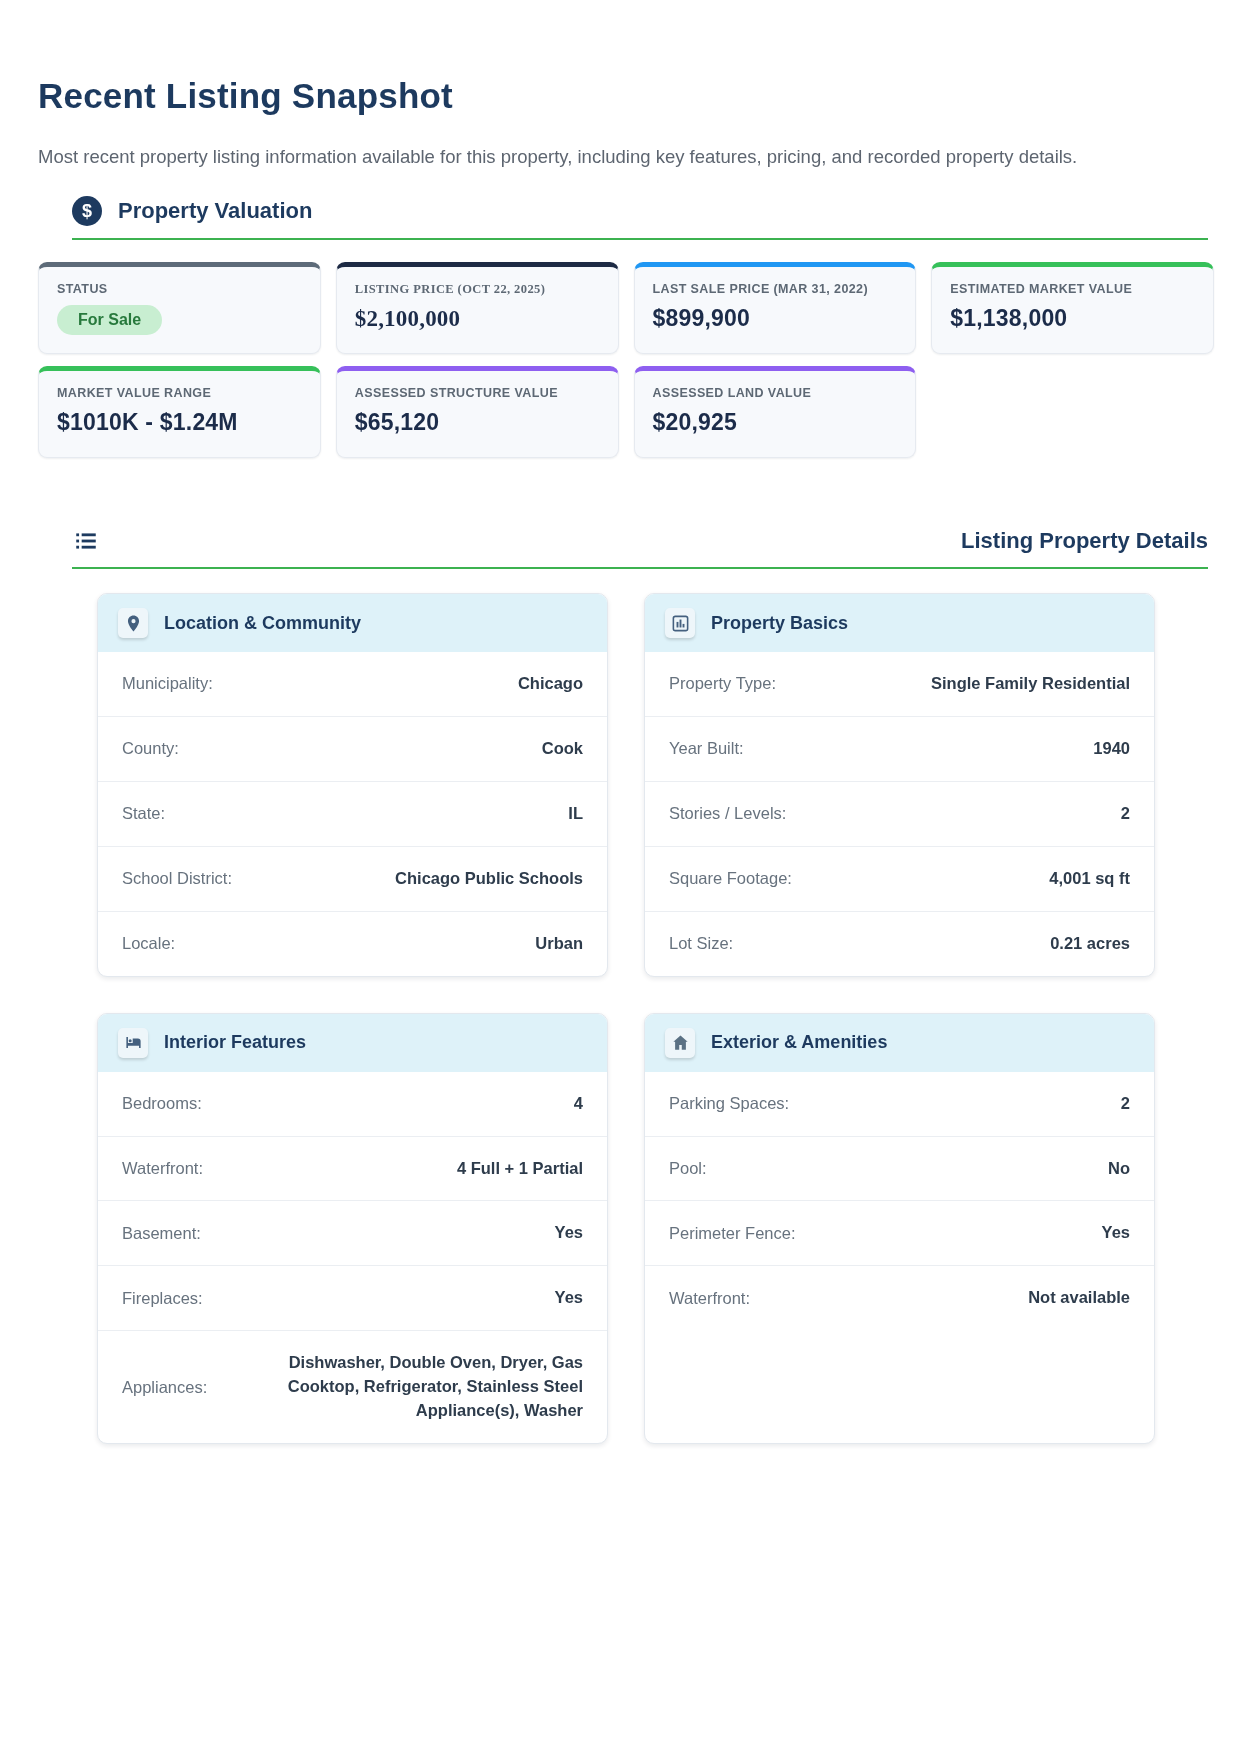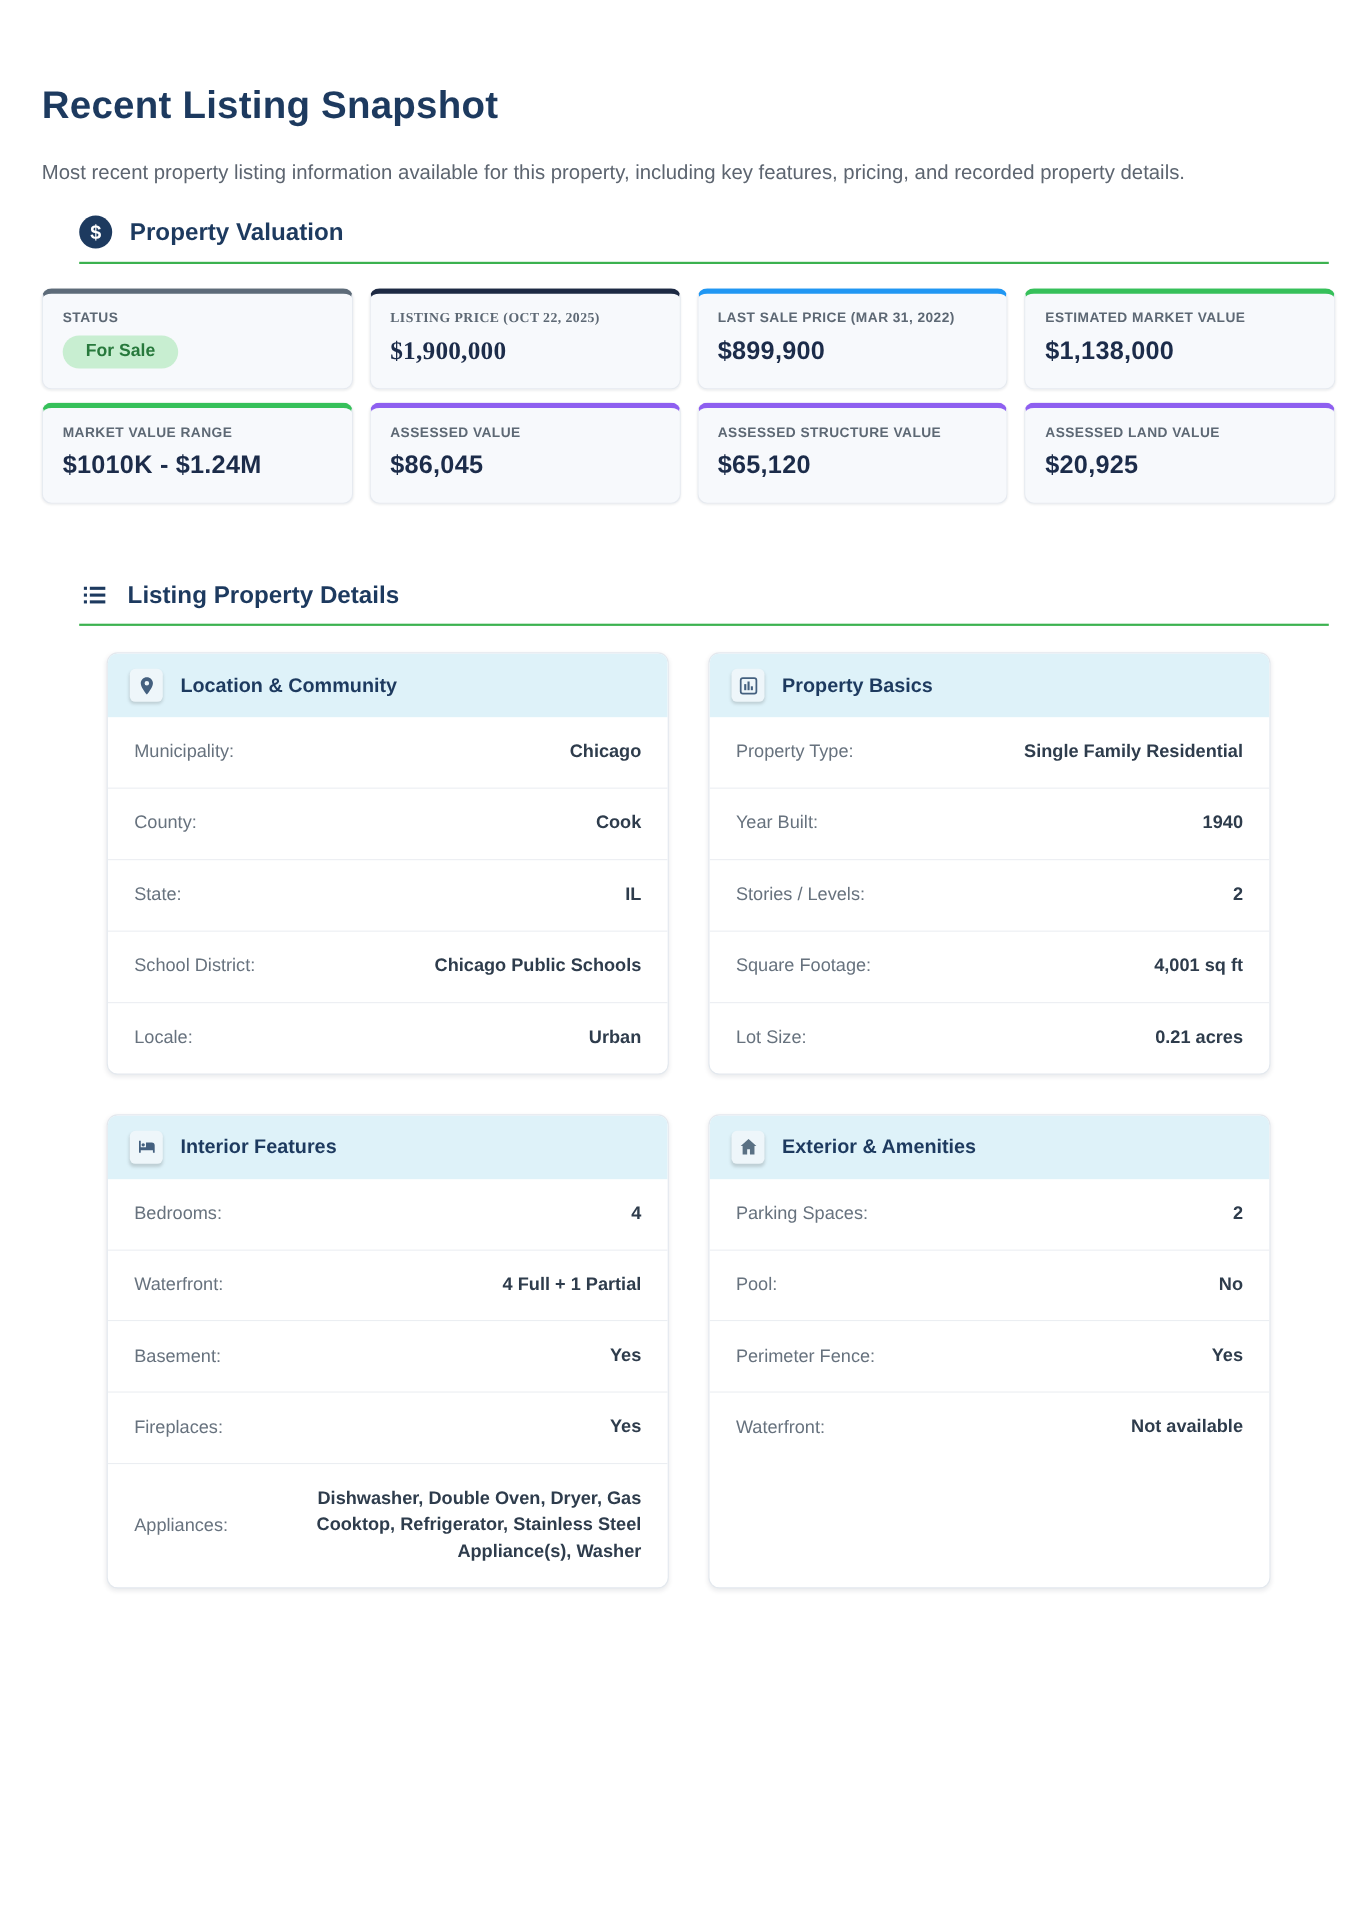--- a/index.html
+++ b/index.html
@@ -17,21 +17,21 @@
     position:absolute; left:38px; top:146px;
     font-size:18.5px; color:#5d6570;
   }
 
   .section-head {
     position:absolute; left:72px; width:1136px;
     display:flex; align-items:center; gap:16px;
     padding-bottom:12px; border-bottom:2px solid #3cb250;
   }
   #valuation-head { top:196px; }
-  #details-head   { top:527px; }
+  #details-head   { top:527px;justify-content:space-between; }
   .section-title { font-size:22px; font-weight:700; color:#1d3a5f; }
 
   .icon-circle {
     width:30px; height:30px; border-radius:50%; background:#1d3a5f;
     color:#fff; font-weight:700; font-size:18px;
     display:flex; align-items:center; justify-content:center;
   }
   .list-icon-box { width:28px; height:28px; display:flex; align-items:center; justify-content:center; }
 
   .valuation-grid {
@@ -103,37 +103,33 @@
   <span class="section-title">Property Valuation</span>
 </div>
 
 <div class="valuation-grid">
   <div class="v-card accent-slate">
     <div class="v-label">STATUS</div>
     <span class="status-pill">For Sale</span>
   </div>
   <div class="v-card accent-navy">
     <div class="v-label">LISTING PRICE (OCT 22, 2025)</div>
-    <div class="v-value">$1,900,000</div>
+    <div class="v-value">$2,100,000</div>
   </div>
   <div class="v-card accent-blue">
     <div class="v-label">LAST SALE PRICE (MAR 31, 2022)</div>
     <div class="v-value">$899,900</div>
   </div>
   <div class="v-card accent-green">
     <div class="v-label">ESTIMATED MARKET VALUE</div>
     <div class="v-value">$1,138,000</div>
   </div>
   <div class="v-card accent-green">
     <div class="v-label">MARKET VALUE RANGE</div>
     <div class="v-value">$1010K - $1.24M</div>
-  </div>
-  <div class="v-card accent-purple">
-    <div class="v-label">ASSESSED VALUE</div>
-    <div class="v-value">$86,045</div>
   </div>
   <div class="v-card accent-purple">
     <div class="v-label">ASSESSED STRUCTURE VALUE</div>
     <div class="v-value">$65,120</div>
   </div>
   <div class="v-card accent-purple">
     <div class="v-label">ASSESSED LAND VALUE</div>
     <div class="v-value">$20,925</div>
   </div>
 </div>

